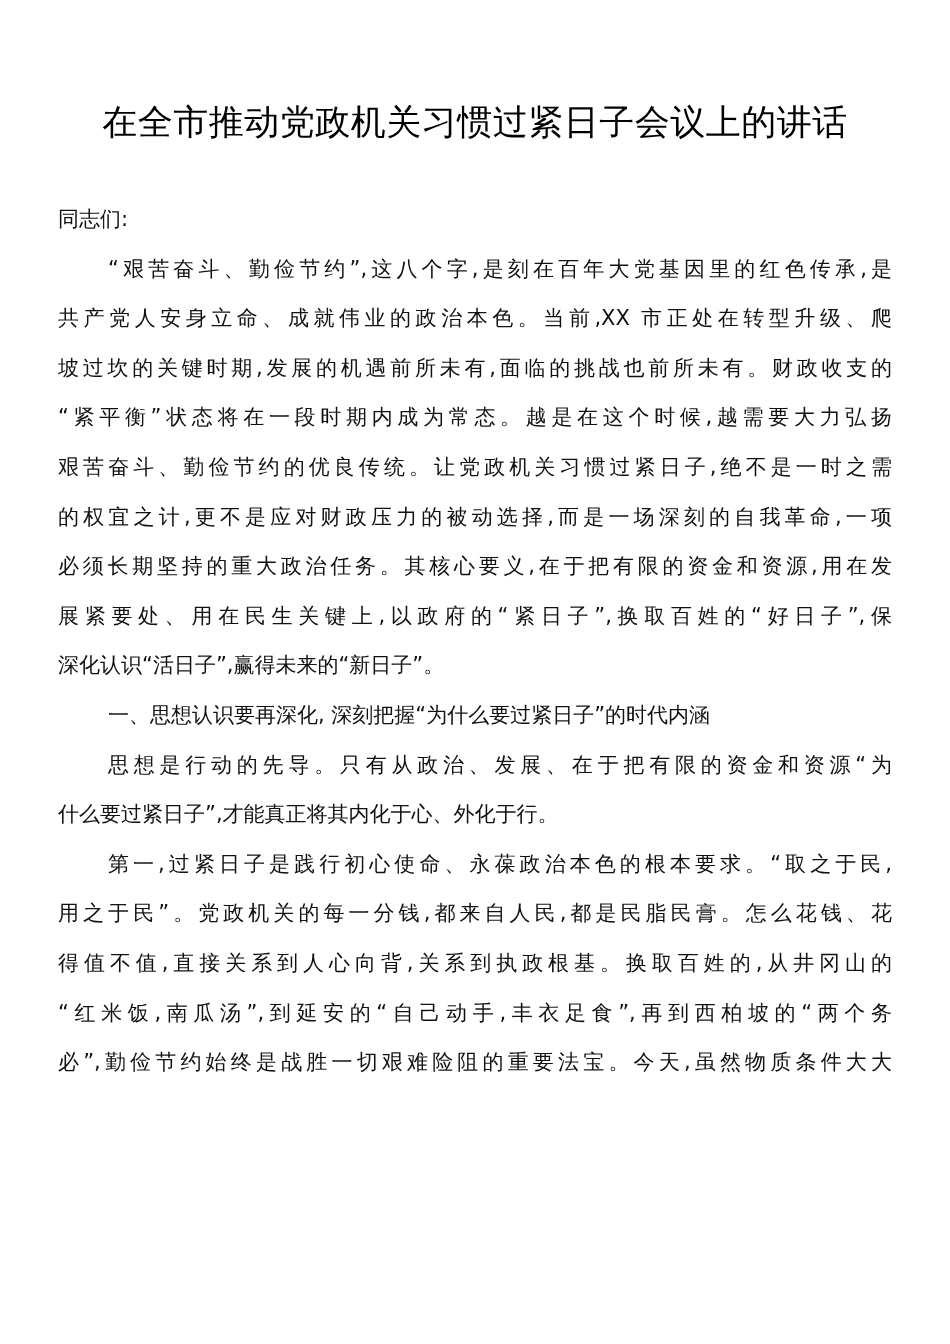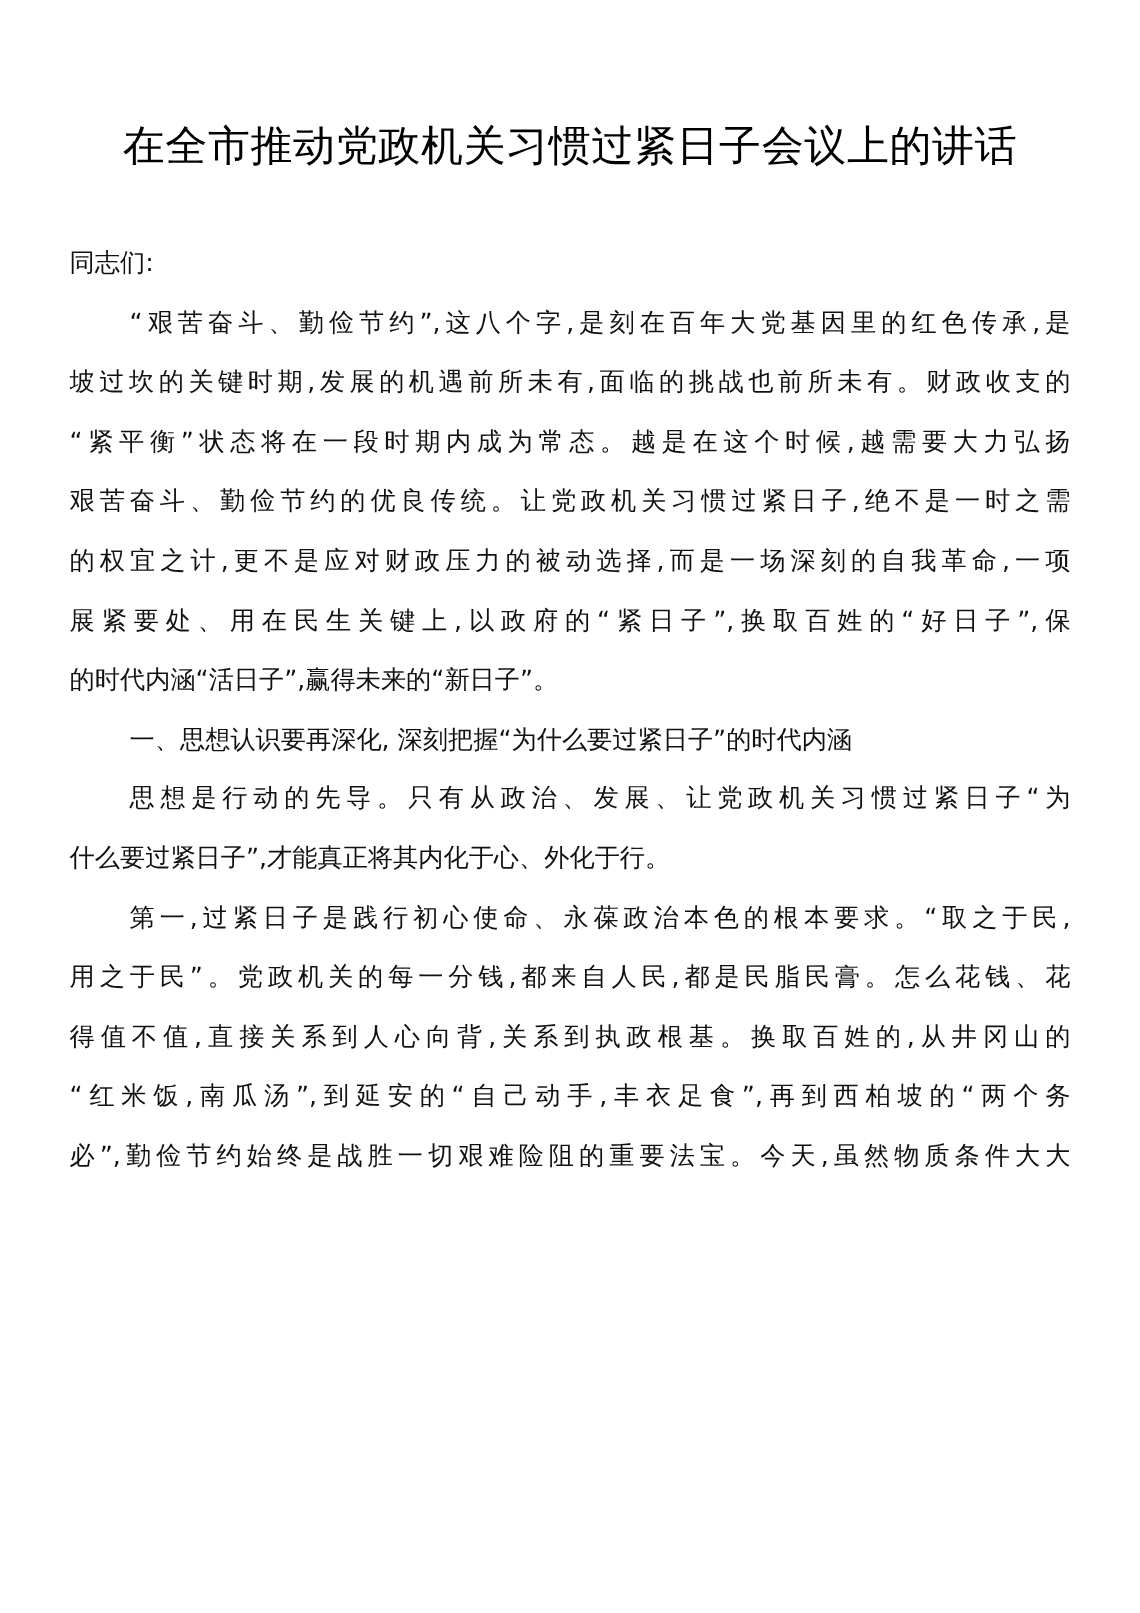--- a/index.html
+++ b/index.html
@@ -69,32 +69,34 @@
 
   <div class="title">在全市推动党政机关习惯过紧日子会议上的讲话</div>
 
   <div class="body">
 
     <div class="line salutation">同志们:</div>
 
 
     <div>
       <div class="line indent">“艰苦奋斗、勤俭节约”,这八个字,是刻在百年大党基因里的红色传承,是</div>
+      <div class="line">共产党人安身立命、成就伟业的政治本色。当前,XX 市正处在转型升级、爬</div>
       <div class="line">坡过坎的关键时期,发展的机遇前所未有,面临的挑战也前所未有。财政收支的</div>
       <div class="line">“紧平衡”状态将在一段时期内成为常态。越是在这个时候,越需要大力弘扬</div>
       <div class="line">艰苦奋斗、勤俭节约的优良传统。让党政机关习惯过紧日子,绝不是一时之需</div>
       <div class="line">的权宜之计,更不是应对财政压力的被动选择,而是一场深刻的自我革命,一项</div>
+      <div class="line">必须长期坚持的重大政治任务。其核心要义,在于把有限的资金和资源,用在发</div>
       <div class="line">展紧要处、用在民生关键上,以政府的“紧日子”,换取百姓的“好日子”,保</div>
-      <div class="line last">的时代内涵“活日子”,赢得未来的“新日子”。</div>
+      <div class="line last">深化认识“活日子”,赢得未来的“新日子”。</div>
     </div>
 
     <div class="line indent last">一、思想认识要再深化, 深刻把握“为什么要过紧日子”的时代内涵</div>
 
     <div>
-      <div class="line indent">思想是行动的先导。只有从政治、发展、让党政机关习惯过紧日子“为</div>
+      <div class="line indent">思想是行动的先导。只有从政治、发展、在于把有限的资金和资源“为</div>
       <div class="line last">什么要过紧日子”,才能真正将其内化于心、外化于行。</div>
     </div>
 
     <div>
       <div class="line indent">第一,过紧日子是践行初心使命、永葆政治本色的根本要求。“取之于民,</div>
       <div class="line">用之于民”。党政机关的每一分钱,都来自人民,都是民脂民膏。怎么花钱、花</div>
       <div class="line">得值不值,直接关系到人心向背,关系到执政根基。换取百姓的,从井冈山的</div>
       <div class="line">“红米饭,南瓜汤”,到延安的“自己动手,丰衣足食”,再到西柏坡的“两个务</div>
       <div class="line">必”,勤俭节约始终是战胜一切艰难险阻的重要法宝。今天,虽然物质条件大大</div>
     </div>

